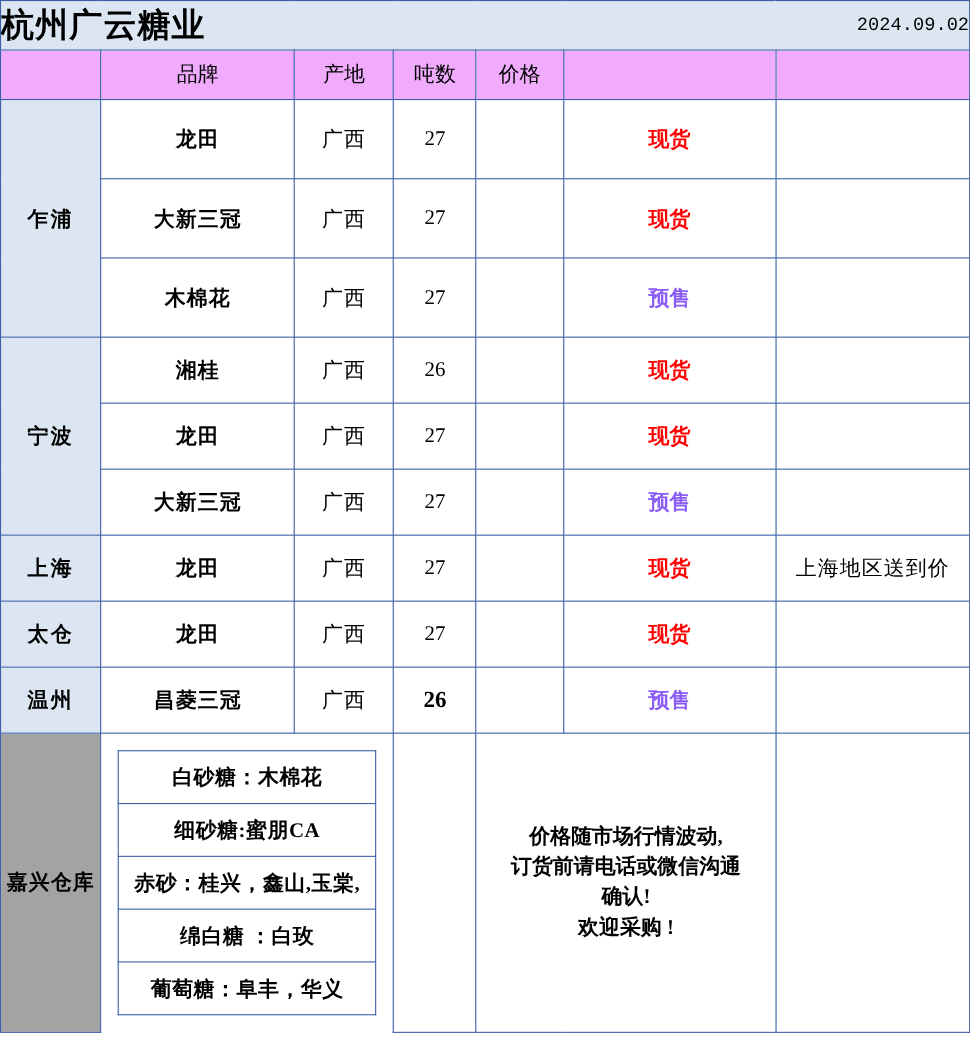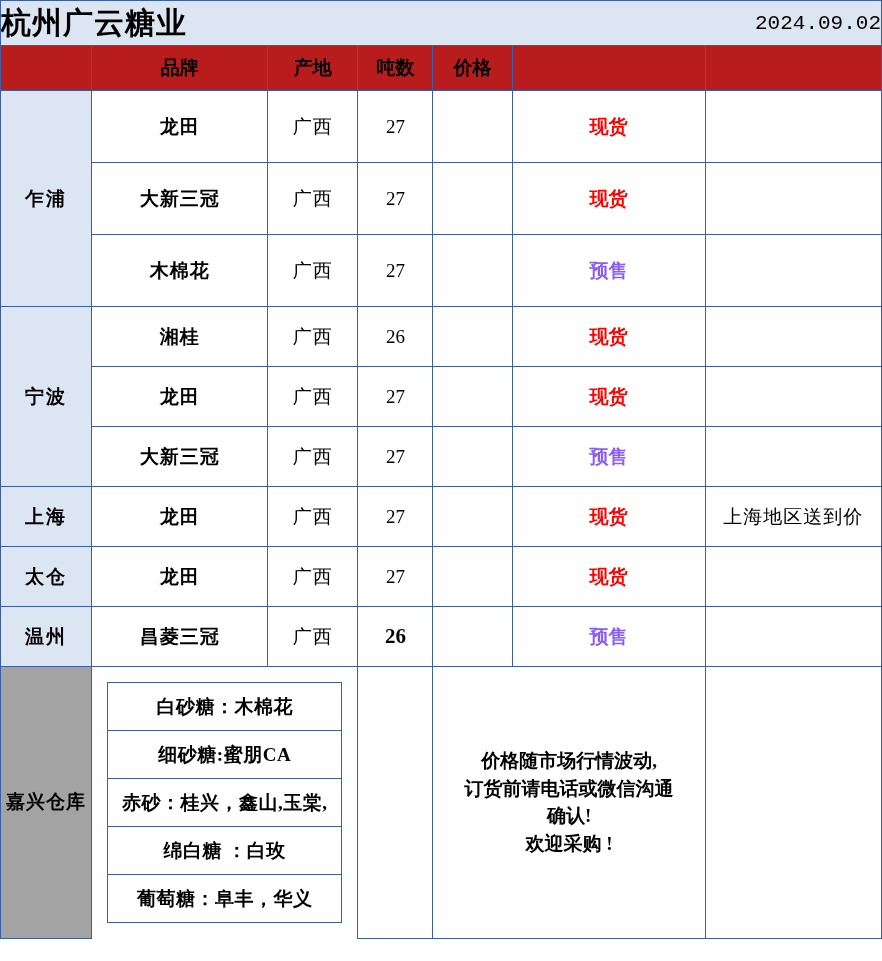--- a/index.html
+++ b/index.html
@@ -45,28 +45,28 @@
     gap: 46px;
     height: 44px;
   }
   .title-main {
     font-size: 30px;
     font-weight: bold;
     letter-spacing: 1px;
     color: #000;
   }
   .title-date {
-    font-size: 21px;
+    font-size: 17px;
     font-family: "Liberation Mono", "DejaVu Sans Mono", monospace;
     color: #000;
   }
   .hdr {
     height: 44px;
-    background: #b91c1c;
-    font-weight: bold;
+    background: #f0abfc;
+    font-weight: normal;
     font-size: 18px;
   }
   .region {
     background: #dce6f2;
     font-weight: bold;
     font-size: 21px;
     letter-spacing: 2px;
   }
   .brand {
     font-weight: bold;

